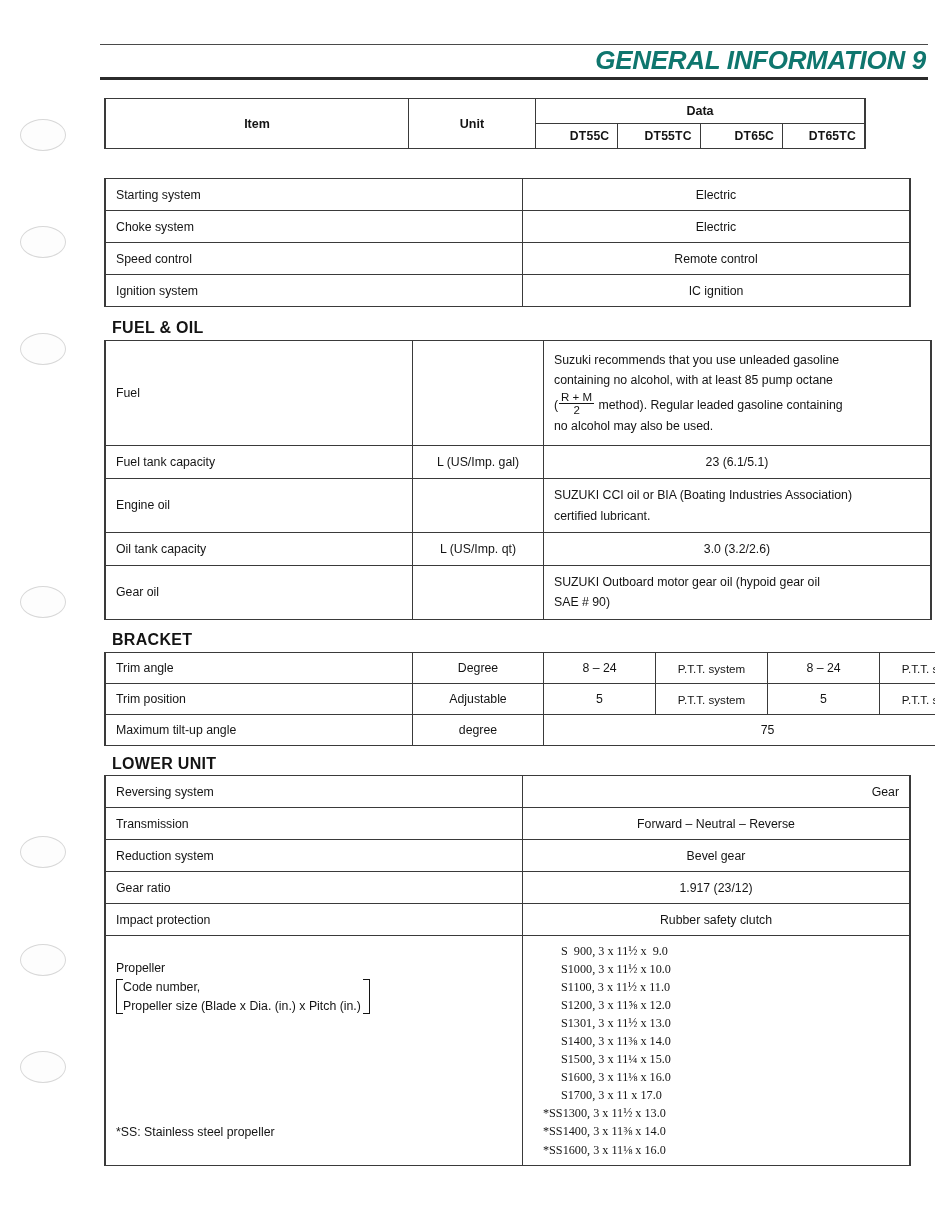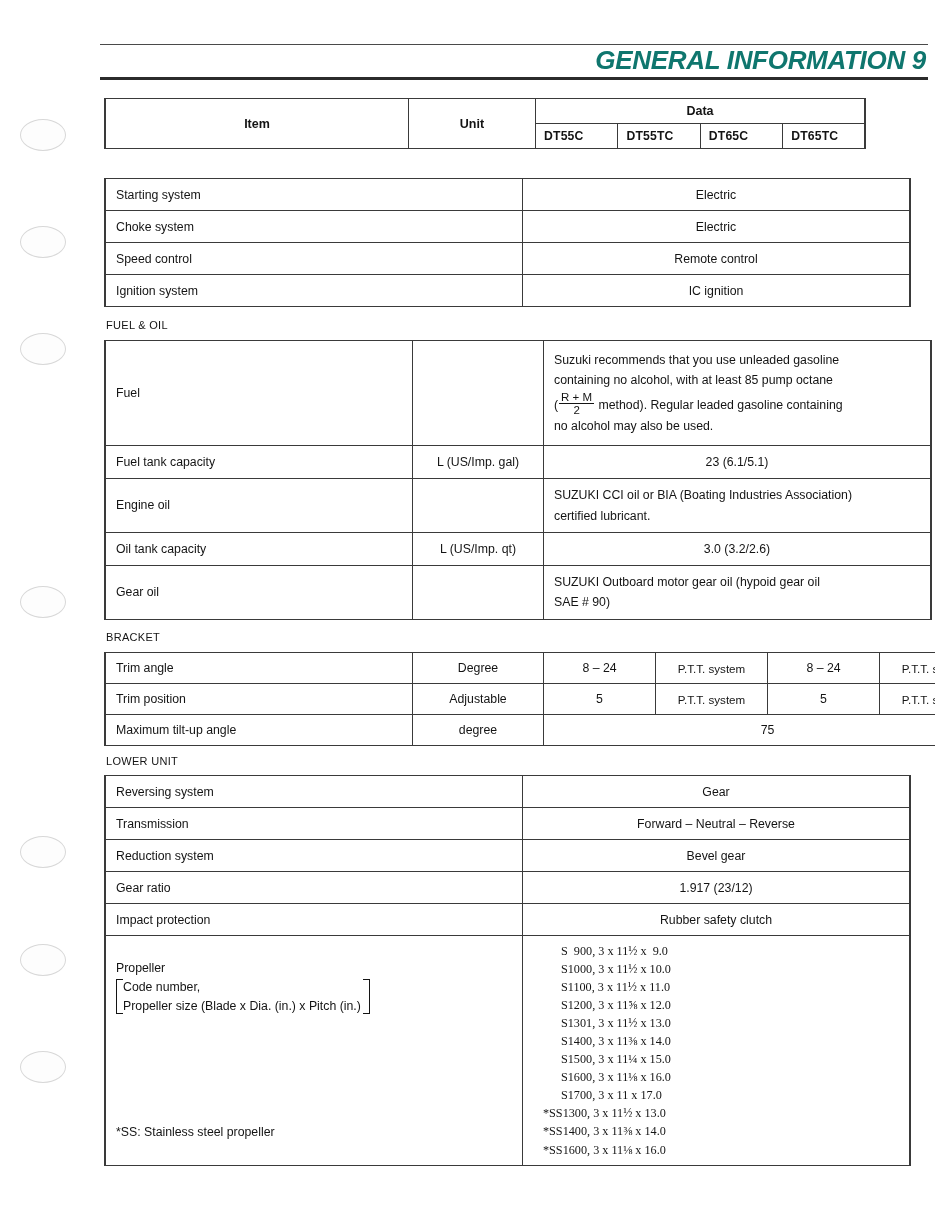--- a/index.html
+++ b/index.html
@@ -77,36 +77,36 @@
 
   
   #header-table { left: 104px; top: 98px; width: 762px; }
   #header-table td, #header-table th { padding: 5px 8px; }
   #header-table .hdr-label {
     text-align: center;
     font-weight: bold;
     font-size: 12.5px;
   }
   #header-table .hdr-model {
-    text-align: left;
+    text-align: right;
     font-weight: bold;
     font-size: 12.2px;
     letter-spacing: 0.2px;
   }
 
   
   #electric-table { left: 104px; top: 178px; width: 762px; }
   #electric-table td { height: 19px; }
 
   
   .section-heading {
     position: absolute;
-    left: 106px;
-    font-size: 11px;
-    font-weight: normal;
+    left: 112px;
+    font-size: 16px;
+    font-weight: bold;
     letter-spacing: 0.3px;
     color: #141414;
   }
 
   
   #fuel-table { left: 104px; top: 340px; width: 762px; }
   #fuel-table td { line-height: 1.65; }
 
   
   #bracket-table { left: 104px; top: 652px; width: 762px; }
@@ -295,21 +295,21 @@
   </tr>
 </tbody>
   </table>
 
 <div class="section-heading" style="top:755px;">LOWER UNIT</div>
 
 <table class="spec" id="lower-table">
   <tbody>
       <tr>
     <td class="left outer-l" style="width:396px;">Reversing system</td>
-    <td class="center outer-r" style="width:366px;">Gear</td>
+    <td class="center outer-r" style="width:366px;text-align:right;">Gear</td>
   </tr>
   <tr>
     <td class="left outer-l">Transmission</td>
     <td class="center outer-r">Forward – Neutral – Reverse</td>
   </tr>
   <tr>
     <td class="left outer-l">Reduction system</td>
     <td class="center outer-r">Bevel gear</td>
   </tr>
   <tr>

